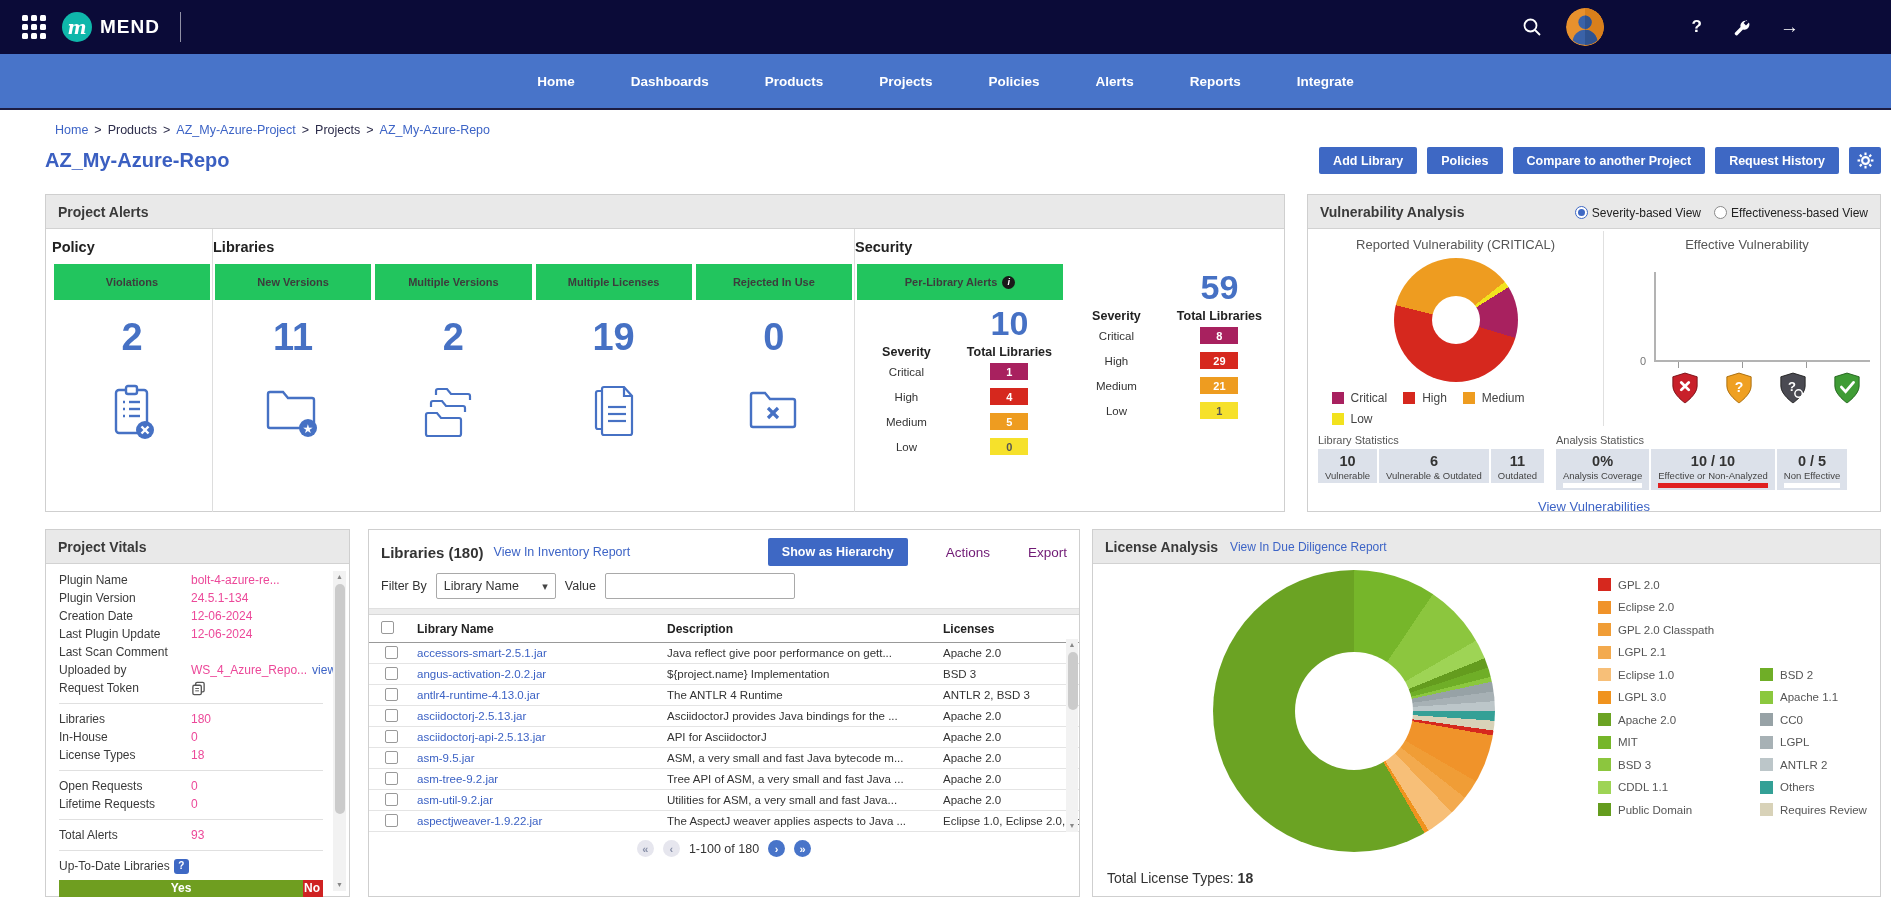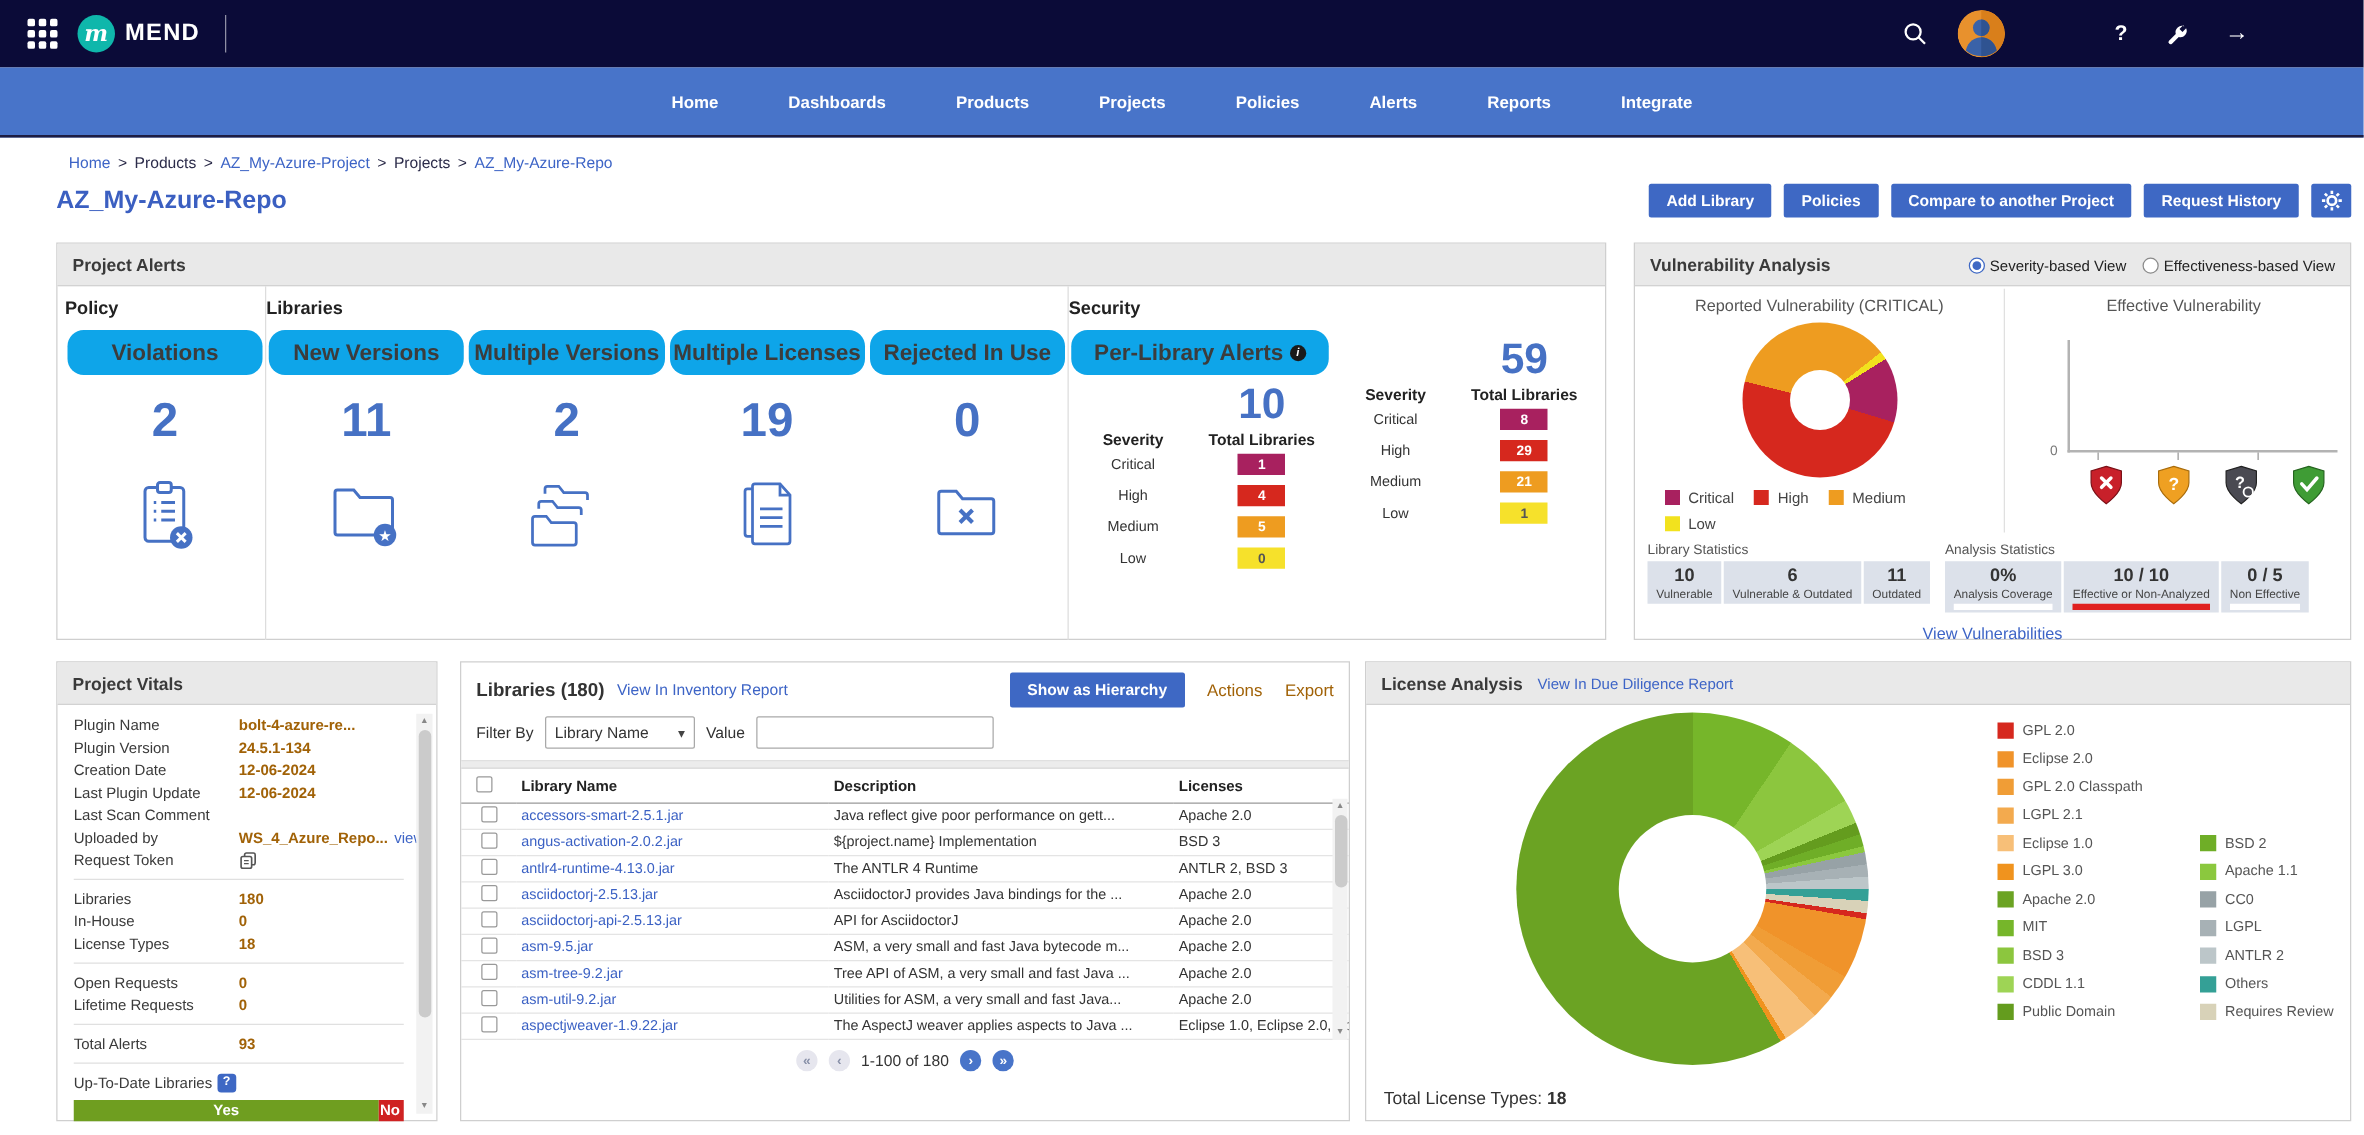--- a/index.html
+++ b/index.html
@@ -49,22 +49,22 @@
     padding:0 12px; font-size:14px; font-weight:bold; color:#3a3a3a; }
 
   
   .alerts-panel { width:1240px; height:318px; }
   .alerts-body { display:flex; height:283px; padding:0 6px; }
   .alert-group { padding-top:0; }
   .alert-group + .alert-group { border-left:1px solid #ddd; }
   .group-label { text-align:left; font-weight:bold; font-size:14.5px; color:#222; padding:10px 0 9px; }
   .cards-row { display:flex; }
   .alert-card { flex:1; padding:0 2px; }
-  .card-head { background:#0ea5e9; height:36px; display:flex; align-items:center; justify-content:center;
-    font-size:18px; font-weight:bold; color:#3c3c3c; text-align:center;border-radius:13px; }
+  .card-head { background:#22c55e; height:36px; display:flex; align-items:center; justify-content:center;
+    font-size:11px; font-weight:bold; color:#3c3c3c; text-align:center; }
   .alert-value { text-align:center; font-size:38px; font-weight:600; color:#4671c4; margin-top:16px; }
   .alert-icon { display:flex; justify-content:center; margin-top:24px; }
   .g-policy { width:160px; }
   .g-libs { flex:1; }
   .g-sec { width:424px; }
   .sec-card { width:210px; padding:0 2px; }
   .sec-value { font-size:34px; font-weight:600; color:#4671c4; text-align:center; margin:4px 0 2px 48%; width:52%; }
   .sec-value-num { display:inline-block; }
   .sev-head { display:flex; font-weight:bold; font-size:12.5px; color:#222; }
   .sev-head span:first-child { width:48%; text-align:center; }
@@ -107,21 +107,21 @@
   .stat-label { font-size:9.5px; color:#444; margin-top:1px; white-space:nowrap; }
   .stat-bar { height:5px; margin-top:2px; }
   .view-vuln { text-align:center; margin-top:9px; font-size:13px; }
   .view-vuln a { color:#3d64c6; }
 
   
   .vitals-panel { width:305px; height:368px; position:relative; }
   .vitals-body { padding:7px 26px 0 13px; position:relative; height:332px; }
   .v-row { display:flex; align-items:center; min-height:18px; font-size:12px; line-height:18px; }
   .v-label { width:132px; color:#3a3a3a; flex:none; }
-  .v-value { font-weight:bold; color:#a16207; white-space:nowrap; }
+  .v-value { font-weight:normal; color:#ec4899; white-space:nowrap; }
   .v-link { color:#3d64c6; margin-left:5px; font-weight:normal; }
   .v-div { border-top:1px solid #e0e0e0; margin:6px 0; }
   .q-badge { display:inline-flex; width:15px; height:15px; border-radius:3px; background:#3e68c4; color:#fff;
     font-size:10px; font-weight:bold; align-items:center; justify-content:center; margin-left:4px; }
   .q-badge::after { content:"?"; }
   .yn-bar { display:flex; height:17px; margin-top:5px; font-size:12px; font-weight:bold; color:#fff; }
   .yn-yes { background:#6f9e20; flex:1; text-align:center; line-height:17px; }
   .yn-no { background:#cf2222; width:20px; overflow:hidden; line-height:17px; padding-left:1px; }
   .fake-scroll { position:absolute; top:41px; right:3px; bottom:5px; width:13px; background:#f2f2f2; }
   .fs-up, .fs-down { height:12px; color:#888; font-size:7px; text-align:center; line-height:12px; }
@@ -130,21 +130,21 @@
   .fs-thumb { position:absolute; top:13px; left:1.5px; width:10px; background:#cbcbcb; border-radius:5px; }
   .vitals-thumb { height:72%; }
 
   
   .lib-panel { width:712px; height:368px; margin-left:18px; position:relative; }
   .lib-head { display:flex; align-items:center; padding:8px 12px 4px; }
   .lib-title { font-size:15px; font-weight:bold; color:#333; }
   .lib-report-link { margin-left:10px; font-size:12.5px; color:#3d64c6; }
   .lib-head-right { margin-left:auto; display:flex; align-items:center; gap:18px; }
   .hier-btn { height:28px; }
-  .lib-link { color:#a16207; font-size:13.5px; }
+  .lib-link { color:#701a75; font-size:13.5px;margin-left:20px; }
   .lib-filter { display:flex; align-items:center; gap:9px; padding:3px 12px 9px; font-size:12.5px; color:#333; }
   .select { border:1px solid #a9a9a9; border-radius:2px; height:26px; width:120px; display:flex; align-items:center;
     justify-content:space-between; padding:0 7px; background:#fff; font-size:12.5px; cursor:pointer; }
   .select::after { content:"▾"; font-size:11px; color:#444; }
   .value-input { border:1px solid #a9a9a9; border-radius:2px; height:26px; width:190px; font-family:inherit; padding:0 6px; }
   .lib-strip { height:7px; background:#ececec; border-top:1px solid #e0e0e0; border-bottom:1px solid #d8d8d8; }
   table.lib-table { width:100%; border-collapse:collapse; font-size:11.5px; table-layout:fixed; }
   .lib-table th { text-align:left; font-weight:bold; color:#222; font-size:12px; padding:6px 4px 5px; border-bottom:1px solid #999; }
   .lib-table td { padding:0 4px; border-bottom:1px solid #e4e4e4; color:#333; height:21px; white-space:nowrap; overflow:hidden; }
   .col-cb { width:44px; } .col-name { width:250px; } .col-desc { width:276px; }

